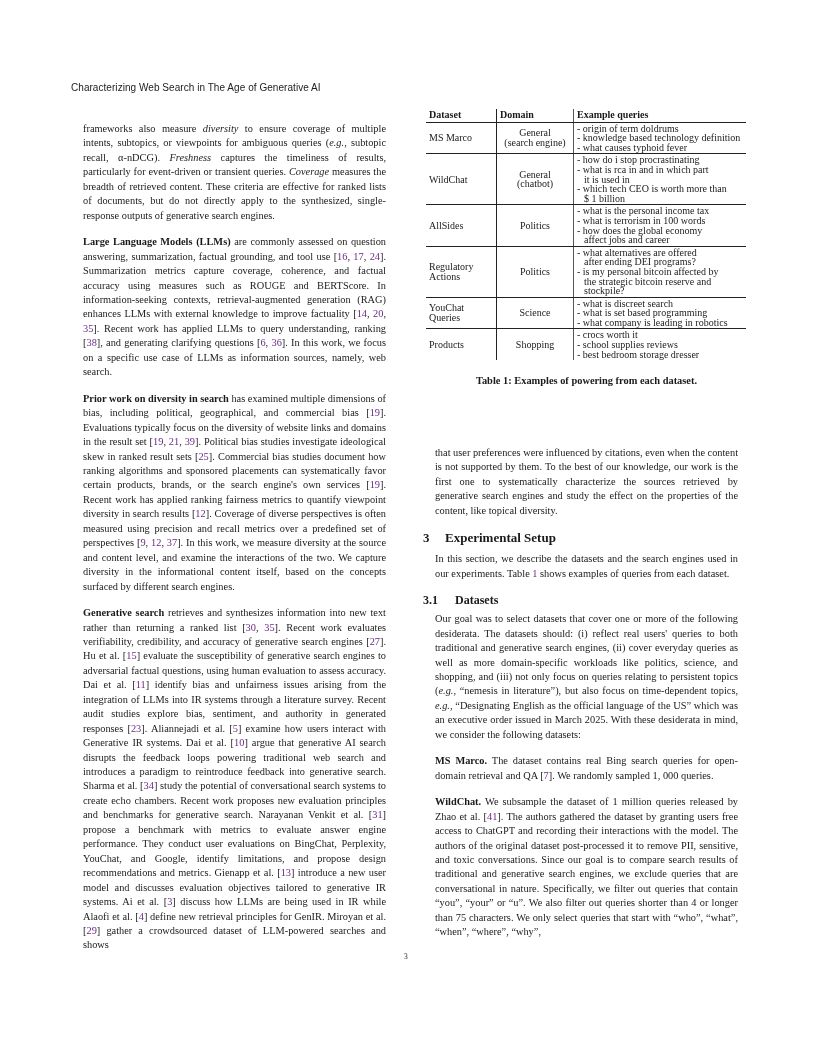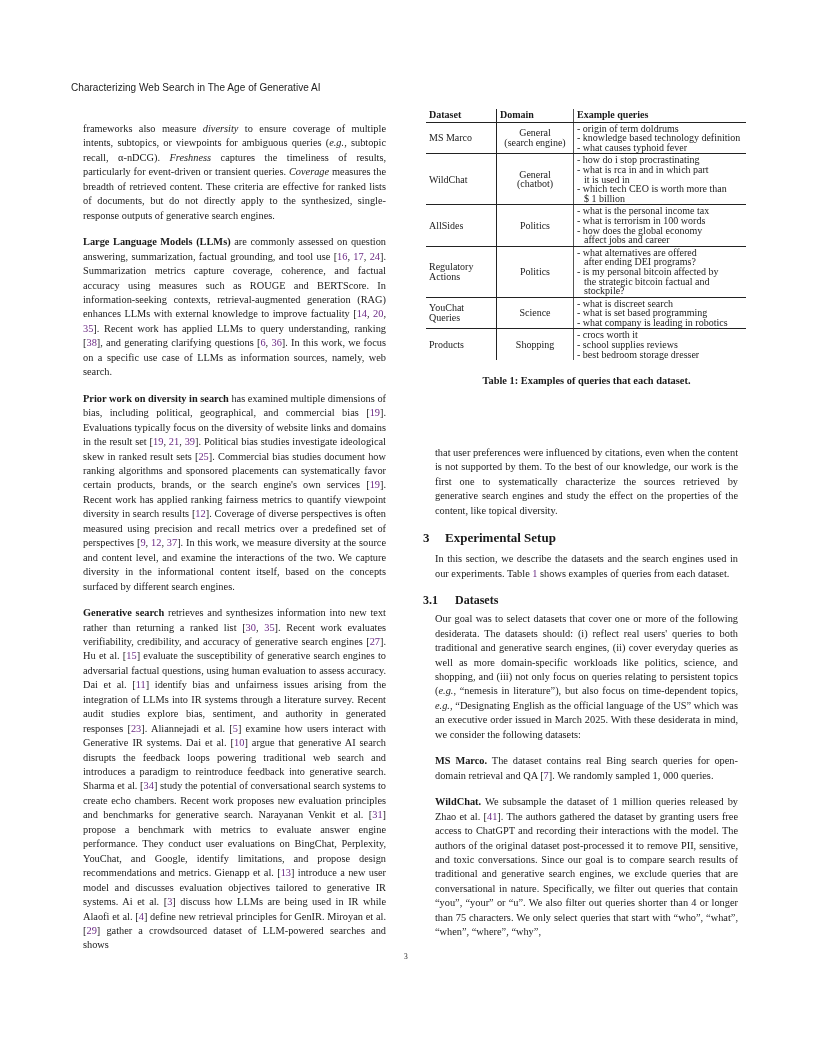--- a/index.html
+++ b/index.html
@@ -98,21 +98,21 @@
       </tr>
       <tr>
         <td class="ds">Regulatory Actions</td>
         <td class="dom">
             <span class="q">Politics</span>
           </td>
         <td>
             <span class="q">- what alternatives are offered</span>
             <span class="q cont">after ending DEI programs?</span>
             <span class="q">- is my personal bitcoin affected by</span>
-            <span class="q cont">the strategic bitcoin factual and stockpile?</span>
+            <span class="q cont">the strategic bitcoin reserve and stockpile?</span>
           </td>
       </tr>
       <tr>
         <td class="ds">YouChat Queries</td>
         <td class="dom">
             <span class="q">Science</span>
           </td>
         <td>
             <span class="q">- what is discreet search</span>
             <span class="q">- what is set based programming</span>
@@ -126,21 +126,21 @@
           </td>
         <td>
             <span class="q">- crocs worth it</span>
             <span class="q">- school supplies reviews</span>
             <span class="q">- best bedroom storage dresser</span>
           </td>
       </tr>
     </tbody>
   </table>
 </div>
-<div class="caption">Table 1: Examples of queries that each dataset.</div>
+<div class="caption">Table 1: Examples of powering from each dataset.</div>
 
 <div class="col right" style="top:434px;">
   <p>that user preferences were influenced by citations, even when the content is not supported by them. To the best of our knowledge, our work is the first one to systematically characterize the sources retrieved by generative search engines and study the effect on the properties of the content, like topical diversity.</p>
 
   <p class="sec-title"><span class="num">3</span><span>Experimental Setup</span></p>
 
   <p><span>In this section, we describe the datasets and the search engines used in our experiments. Table </span><a class="cite">1</a><span> shows examples of queries from each dataset.</span></p>
 
   <p class="subsec-title"><span class="num">3.1</span><span>Datasets</span></p>
 

